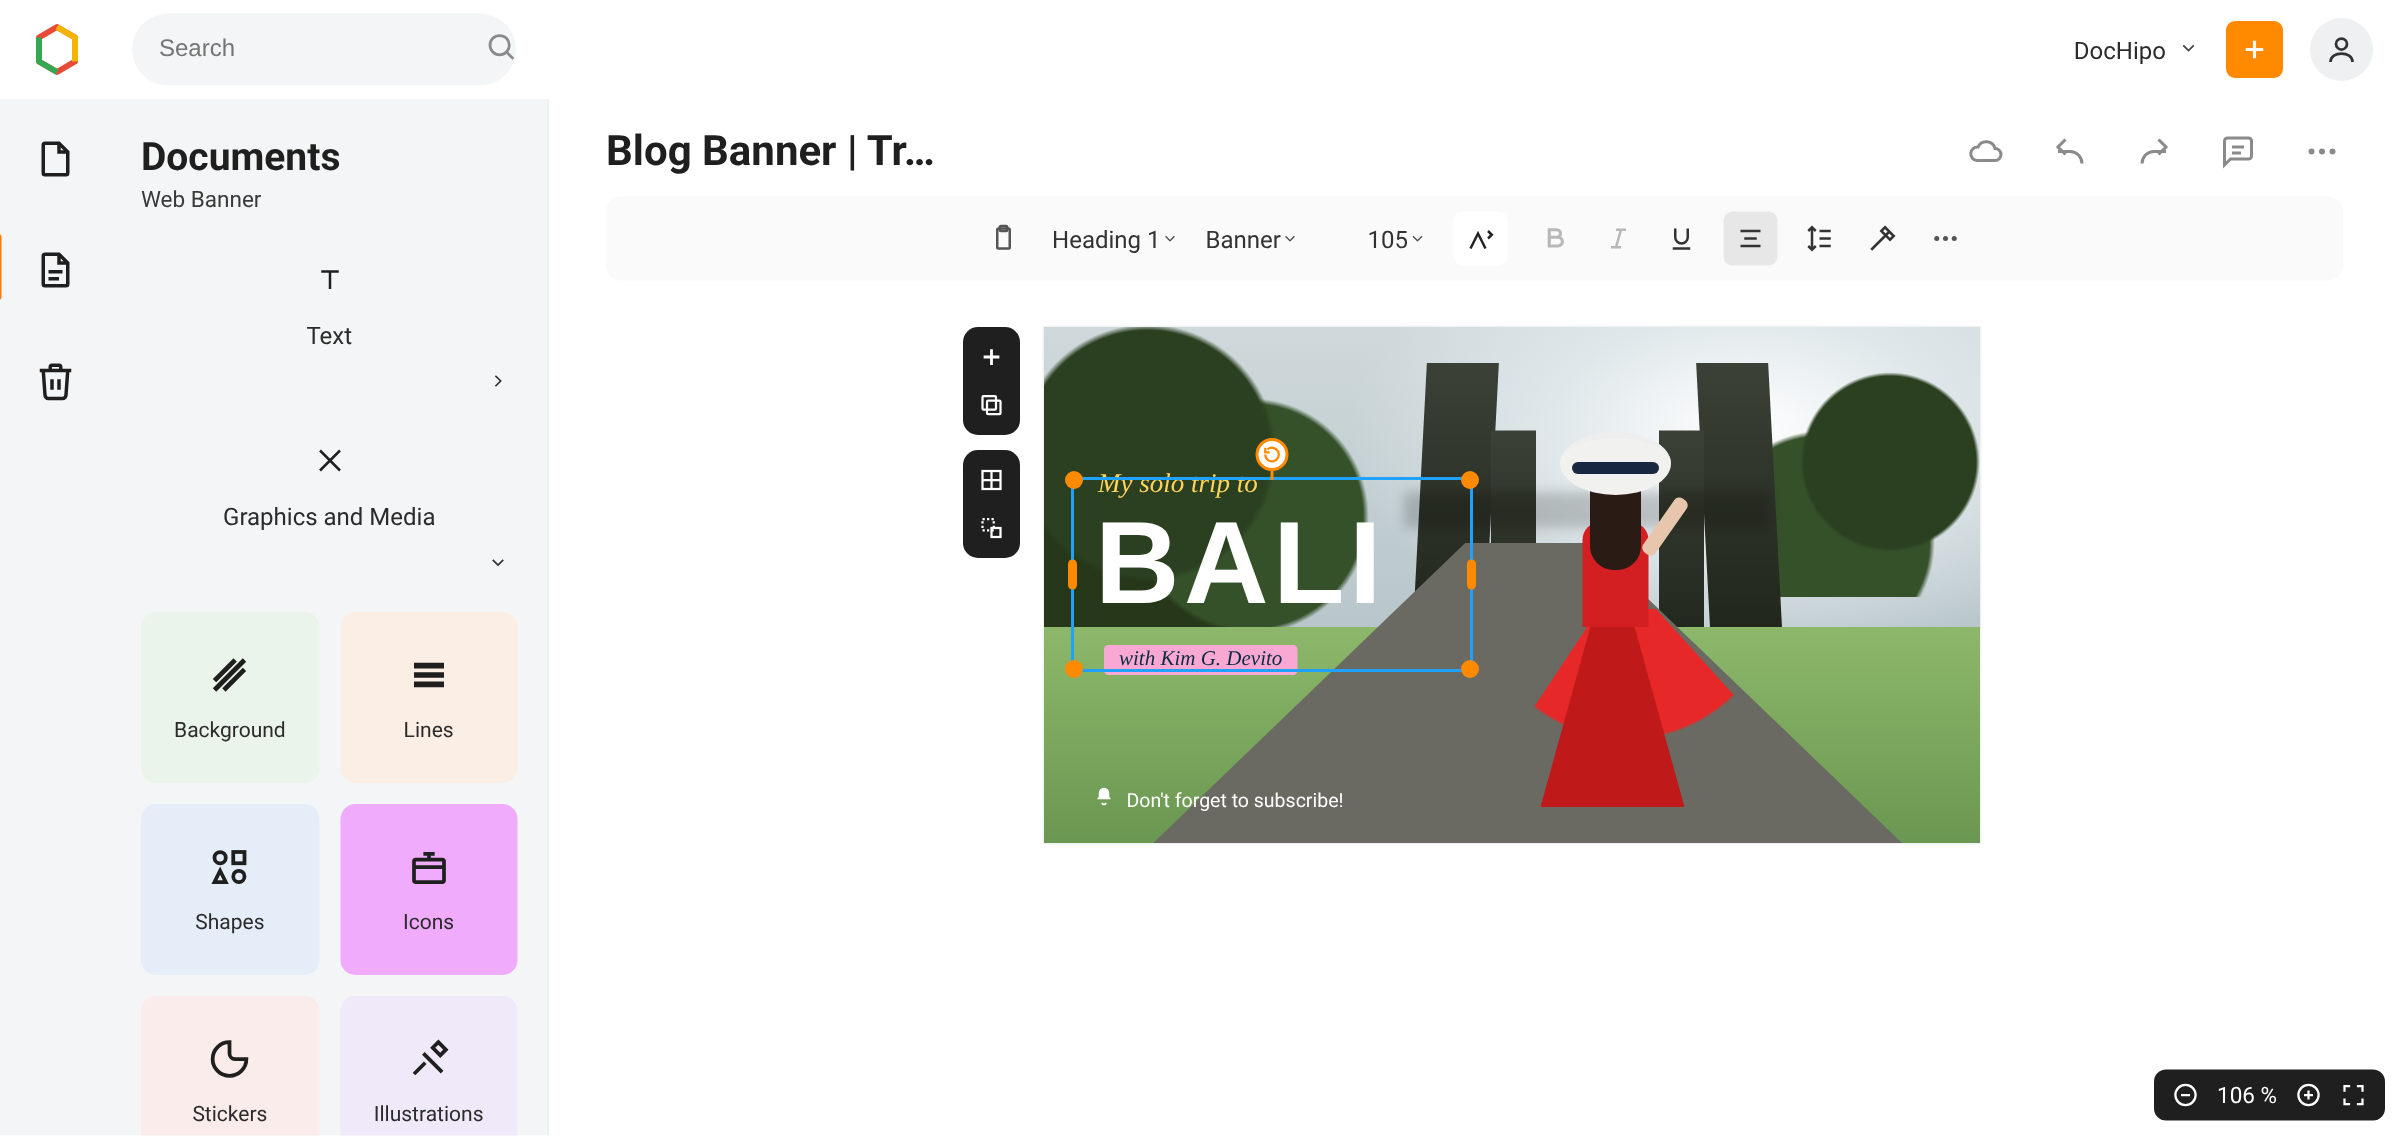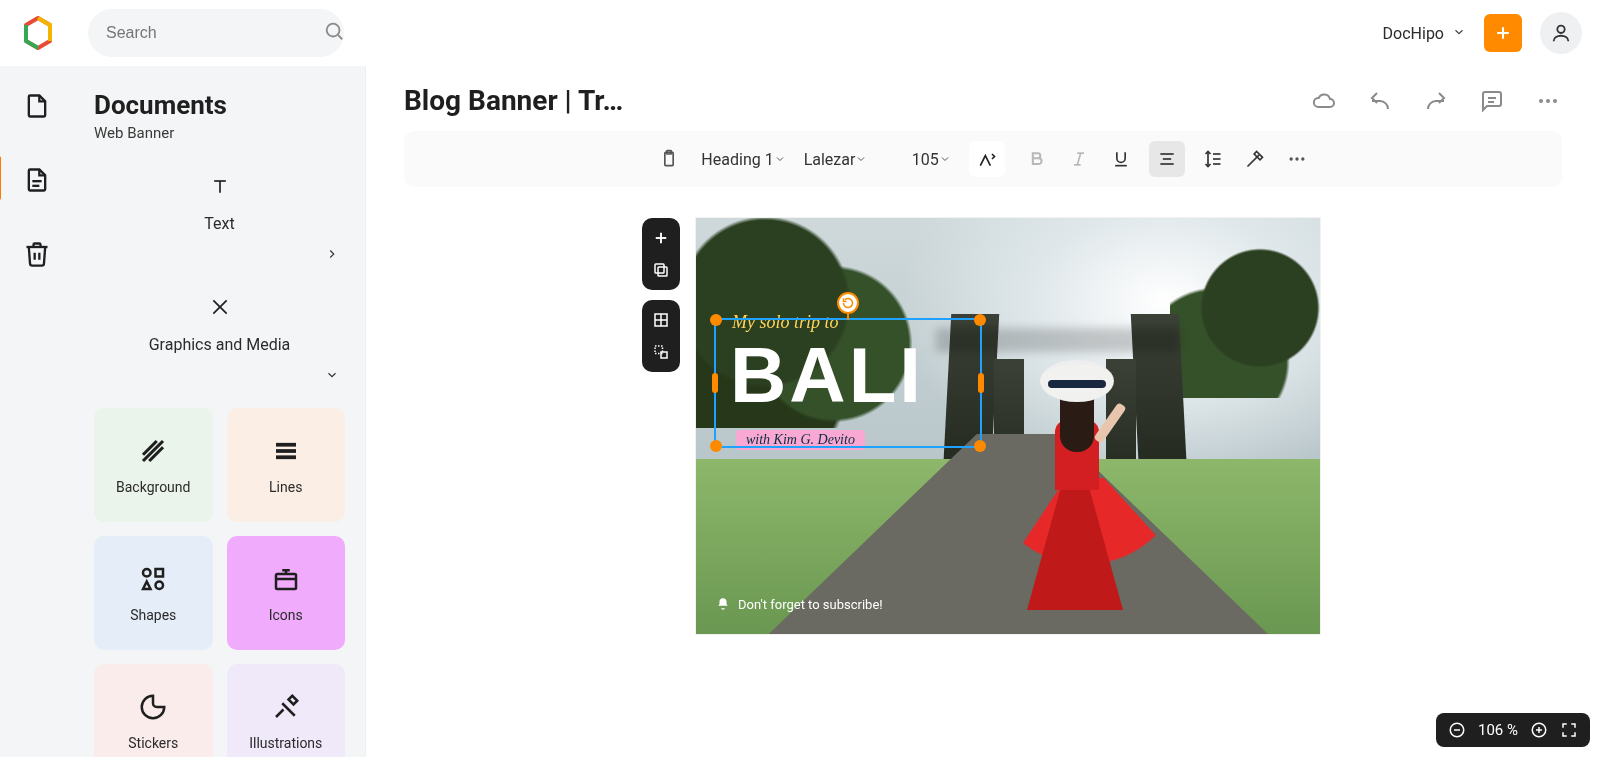--- a/index.html
+++ b/index.html
@@ -175,21 +175,21 @@
   .tool-pill {
     background:#1f1f1f; border-radius:10px; width:38px;
     display:flex;flex-direction:column;align-items:center;
     padding:6px 0; gap:4px;
   }
   .tool-pill .pbtn {
     width:28px;height:28px;display:flex;align-items:center;justify-content:center;color:#fff;
   }
 
   .canvas {
-    width: 624px; height: 416px;
+    width: 624px; height: 344px;
     position:relative;
     overflow:hidden;
     box-shadow: 0 0 0 1px rgba(0,0,0,0.05);
   }
   .sky {
     position:absolute; inset:0;
     background:
       radial-gradient(ellipse at 75% 20%, #ffffff 0%, #dfe7ea 20%, rgba(255,255,255,0) 40%),
       linear-gradient(#cfd9db, #a8b8be);
   }
@@ -249,22 +249,22 @@
     position:absolute; left:34px; top:112px;
     font-family: Arial Black, Impact, sans-serif;
     font-weight:900; color:#ffffff; font-size:78px; letter-spacing:3px;
   }
   .byline {
     position:absolute; left:40px; top:212px;
     font-family: Georgia, serif; font-style:italic; color:#0b2b40; font-size:14px;
     background:#f9a8d4; padding:2px 10px; border-radius:3px;
   }
   .subscribe {
-    position:absolute; left:20px; bottom:20px;
-    color:#fff; font-size:13px; display:flex; gap:8px; align-items:flex-start;
+    position:absolute; left:33px; bottom:20px;
+    color:#fff; font-size:13px; display:flex; gap:8px; align-items:flex-end;
   }
 
   
   .sel {
     position:absolute; left:18px; top:100px; width:268px; height:130px;
     border:2px solid #1fa2ff;
   }
   .handle { position:absolute; width:12px;height:12px;background:#ff8a00;border-radius:50%; }
   .hbar { position:absolute; width:6px;height:20px;background:#ff8a00;border-radius:3px; }
   .h-tl{left:-6px;top:-6px;} .h-tr{right:-6px;top:-6px;}
@@ -517,21 +517,21 @@
           <rect x="9" y="2" width="6" height="4" rx="1"></rect>
         </svg>
     </span>
     <div class="tb-sel">
       <span>Heading 1</span>
       <svg width="12" height="12" viewBox="0 0 24 24" fill="none" stroke="#555" stroke-width="2">
           <polyline points="6 9 12 15 18 9"></polyline>
         </svg>
     </div>
     <div class="tb-sel" style="min-width:90px">
-      <span>Lalezar</span>
+      <span>Banner</span>
       <svg width="12" height="12" viewBox="0 0 24 24" fill="none" stroke="#555" stroke-width="2">
           <polyline points="6 9 12 15 18 9"></polyline>
         </svg>
     </div>
     <div class="tb-sel">
       <span>105</span>
       <svg width="12" height="12" viewBox="0 0 24 24" fill="none" stroke="#555" stroke-width="2">
           <polyline points="6 9 12 15 18 9"></polyline>
         </svg>
     </div>

